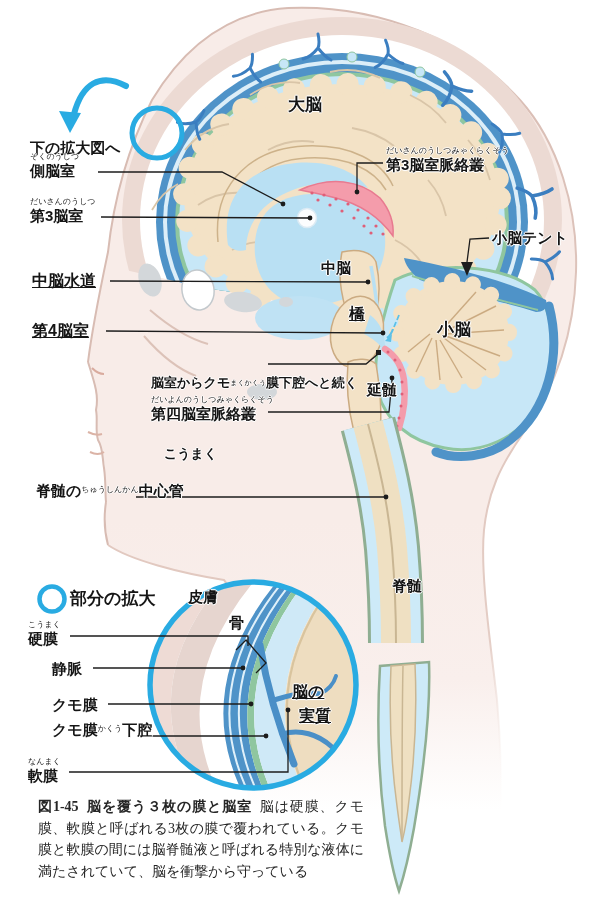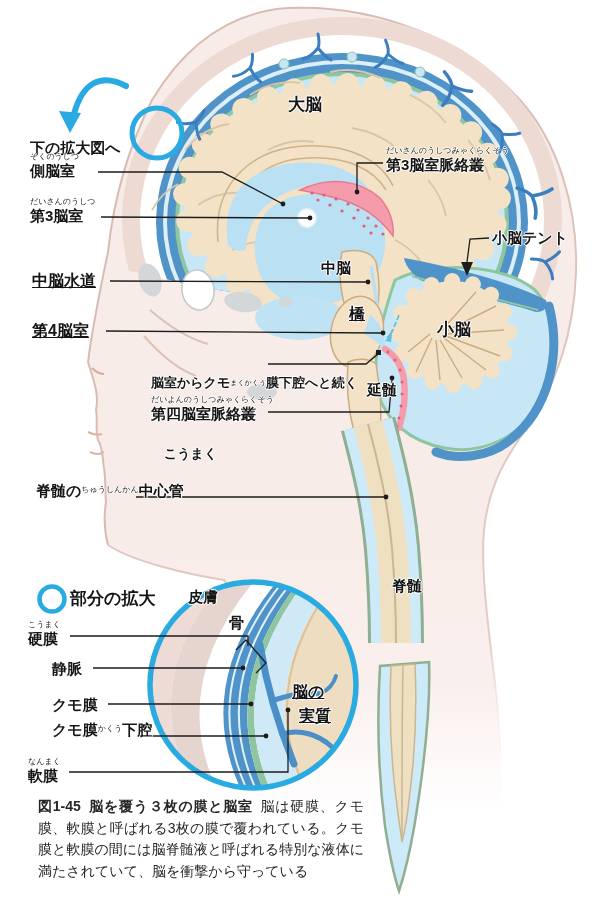--- a/index.html
+++ b/index.html
@@ -14,21 +14,21 @@
   .xl .base{font-size:17px;}
   .rrow{display:flex;align-items:flex-end;}
   .rseg{display:flex;flex-direction:row;align-items:center;}
   .rseg .furi{margin-bottom:1px;}
   .note .base{font-size:13px;}
   .note .furi{font-size:7px;}
   .plain{display:block;}
   .heading{font-weight:700;}
   .heading .base{font-size:17px;font-family:Liberation Serif, serif;}
   #caption{position:absolute;left:38px;top:796px;width:326px;font-size:14px;line-height:1.54;
-           color:#262626;text-align:justify;}
+           color:#262626;text-align:justify;font-family:Liberation Serif, serif;}
   #caption .b{font-weight:700;}
   #caption .sp{margin-right:0.55em;}
 </style>
 </head>
 <body>
 
 <div id="stage">
 
 <svg id="art" width="600" height="914" viewBox="0 0 600 914">
   <defs>

